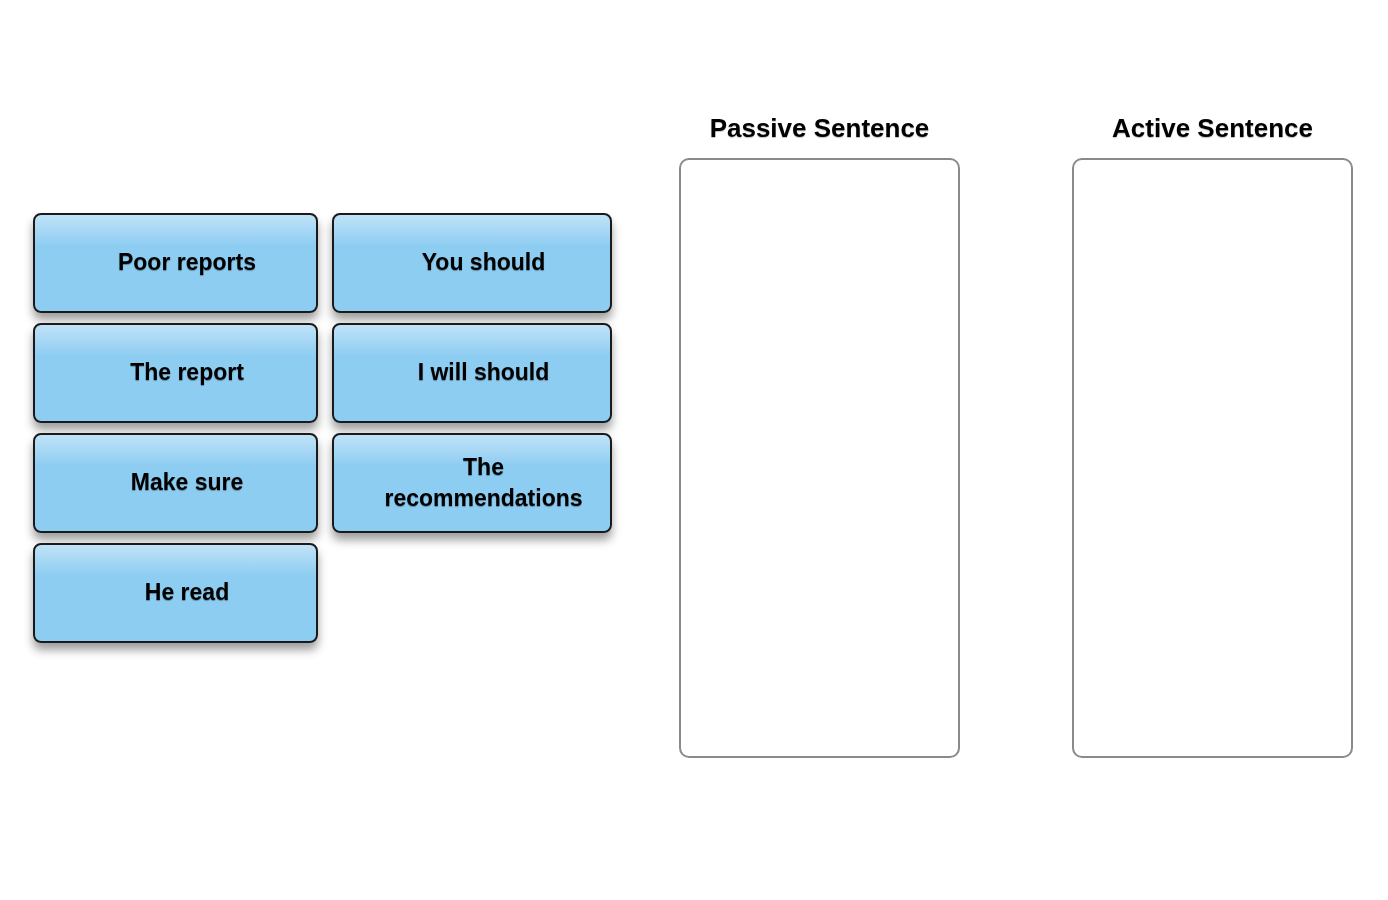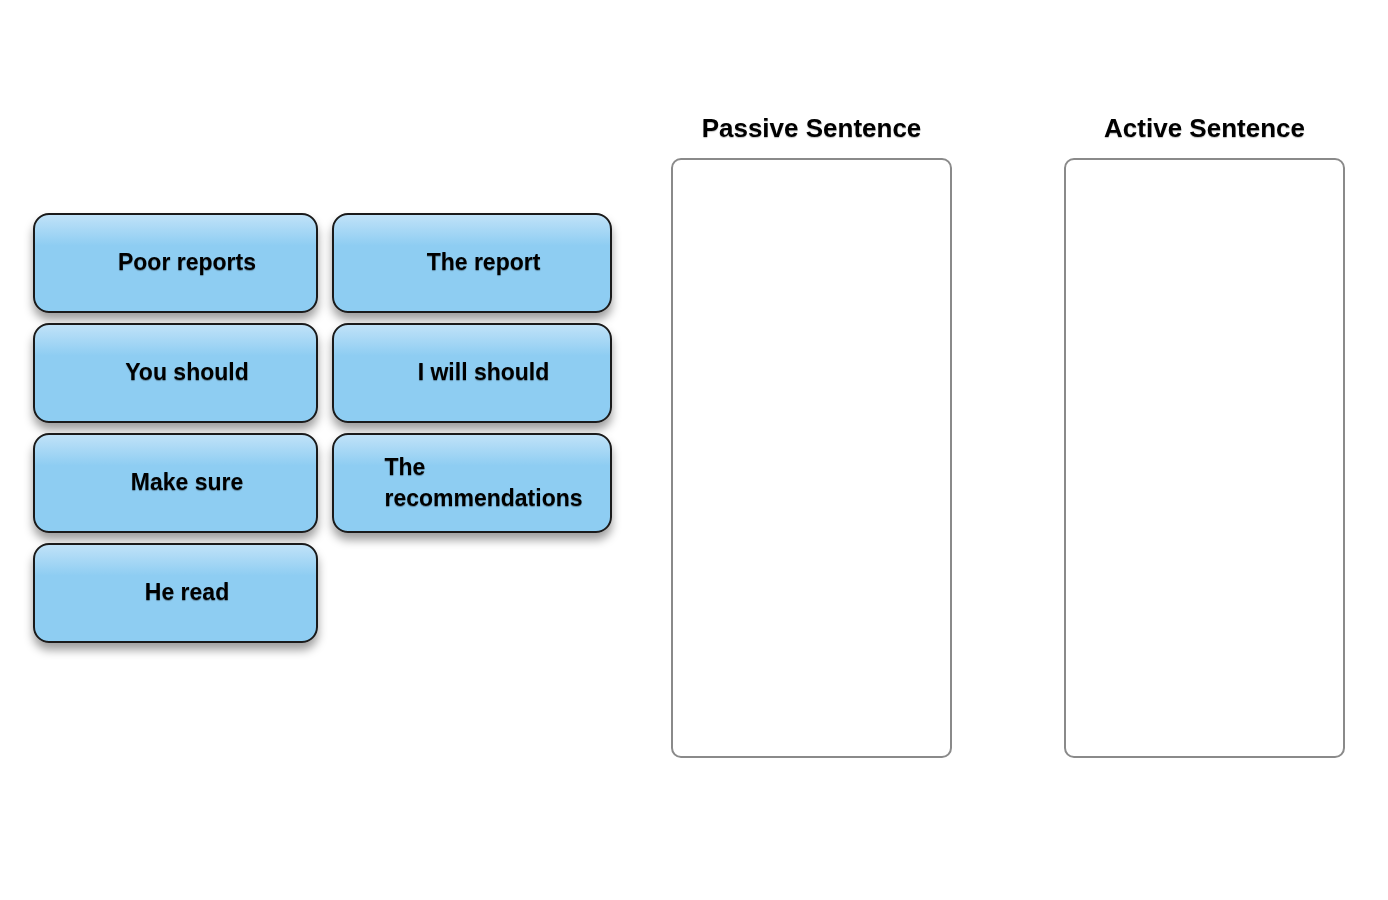--- a/index.html
+++ b/index.html
@@ -21,44 +21,45 @@
     left: 33px; top: 213px;
     display: grid;
     grid-template-columns: 285px 280px;
     grid-auto-rows: 100px;
     column-gap: 14px;
     row-gap: 10px;
   }
   .tile {
     background: linear-gradient(180deg, #c0e2f8 0%, #8ecdf2 32%);
     border: 2px solid #1a1a1a;
-    border-radius: 16px;
+    border-radius: 8px;
     box-shadow: 0 7px 10px rgba(0,0,0,0.38);
     display: flex;
     align-items: center;
     justify-content: center;
-    text-align: left;
+    text-align: center;
     cursor: grab;
     padding-left: 23px;
   }
   .tile-label {
     font-size: 23px;
     font-weight: 700;
     color: #000000;
     line-height: 1.35;
     white-space: pre-line;
     text-shadow: 0 1px 1px rgba(0,0,0,0.35);
     padding: 0 10px;
   }
 
   
   .zone-col {
     position: absolute;
     top: 112px;
     width: 281px;
+    margin-left: 8px;
   }
   .zone-col.passive { left: 671px; }
   .zone-col.active  { left: 1064px; }
   .zone-title {
     font-size: 26px;
     font-weight: 700;
     color: #000000;
     text-align: center;
     line-height: 32px;
     margin-bottom: 14px;
@@ -75,24 +76,24 @@
 </head>
 <body>
 
 <div class="stage">
 
   <div class="tile-grid">
     <div class="tile">
       <span class="tile-label">Poor reports</span>
     </div>
     <div class="tile">
-      <span class="tile-label">The report</span>
+      <span class="tile-label">You should</span>
     </div>
     <div class="tile">
-      <span class="tile-label">You should</span>
+      <span class="tile-label">The report</span>
     </div>
     <div class="tile">
       <span class="tile-label">I will should</span>
     </div>
     <div class="tile">
       <span class="tile-label">Make sure</span>
     </div>
     <div class="tile">
       <span class="tile-label">The
 recommendations</span>

